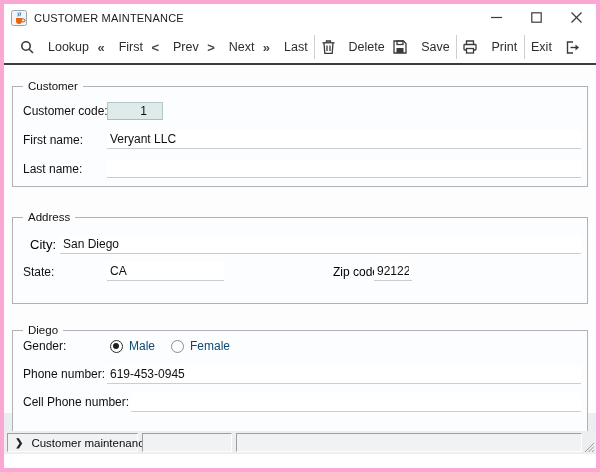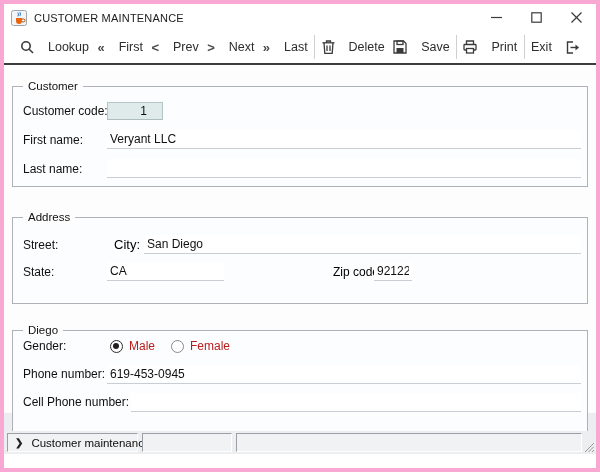--- a/index.html
+++ b/index.html
@@ -62,21 +62,21 @@
   .w-street { width: 219px; } .w-state { width: 117px; } .w-zip { width: 38px; }
   .lbl-city { width: 30px; flex: none; margin-left: 7px; font-size: 13px; white-space: nowrap; }
   .lbl-zip  { width: 41px; flex: none; margin-left: 109px; font-size: 12px; white-space: nowrap; }
 
   
   .radio-group { display: flex; align-items: center; gap: 16px; margin-left: 3px; }
   .radio { display: flex; align-items: center; gap: 6px; cursor: pointer; }
   .radio .circle { width: 13px; height: 13px; border-radius: 50%; border: 1.5px solid #8a8a8a; background: #fff; position: relative; flex: none; }
   .radio.checked .circle { border-color: #2b2b2b; }
   .radio.checked .circle::after { content: ""; position: absolute; left: 2px; top: 2px; width: 6px; height: 6px; border-radius: 50%; background: #1f1f1f; }
-  .radio .rlabel { font-size: 12px; color: #b91c1c; }
+  .radio .rlabel { font-size: 12px; color: #0c4a6e; }
 
   
   .gap-strip { height: 18px; flex: none; background: #ebedf0; }
   .statusbar { height: 23px; flex: none; background: #eceef0; display: flex; align-items: stretch; padding: 2px 14px 2px 3px; gap: 4px; position: relative; }
   .status-cell { background: #f1f2f3; border: 1px solid; border-color: #9aa0a5 #ffffff #ffffff #9aa0a5; }
   .cell-main { width: 131px; display: flex; align-items: center; padding: 0 7px; gap: 8px; cursor: pointer; }
   .cell-main .chev { font-size: 10px; color: #222; font-weight: bold; }
   .cell-main .txt { font-size: 11.5px; color: #0c0c0c; white-space: nowrap; }
   .cell-2 { width: 90px; } .cell-3 { flex: 1; }
   .resize-grip { position: absolute; right: 2px; bottom: 2px; width: 11px; height: 11px; cursor: nwse-resize; }
@@ -190,21 +190,20 @@
       </div>
       <div class="row">
         <span class="lbl">Last name:</span>
         <input class="fld grow" value="" style="">
       </div>
     </div>
 
     <div class="groupbox gb-address">
       <span class="legend">Address</span>
       <div class="row">
-        <span class="lbl">Street:</span>
         <span class="lbl-city">City:</span>
         <input class="fld grow" value="San Diego" style="">
       </div>
       <div class="row">
         <span class="lbl">State:</span>
         <input class="fld w-state" value="CA" style="">
         <span class="lbl-zip">Zip code:</span>
         <input class="fld w-zip" value="92122" style="">
       </div>
     </div>

